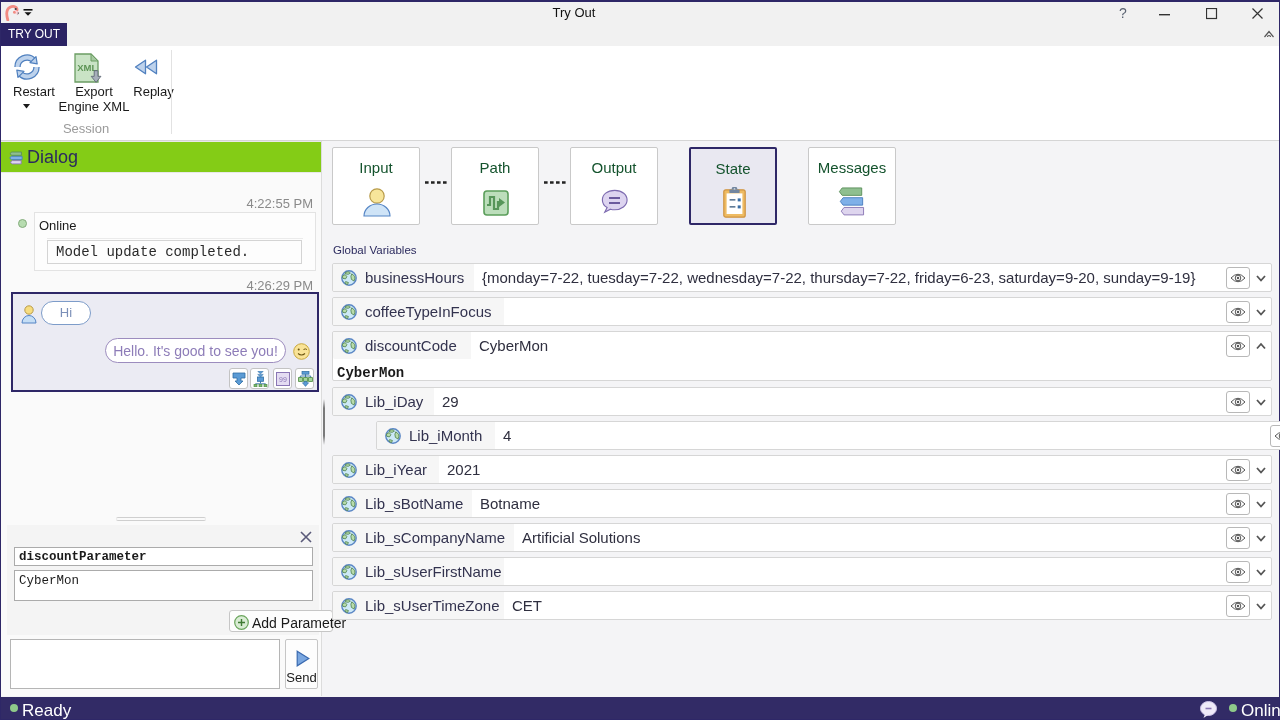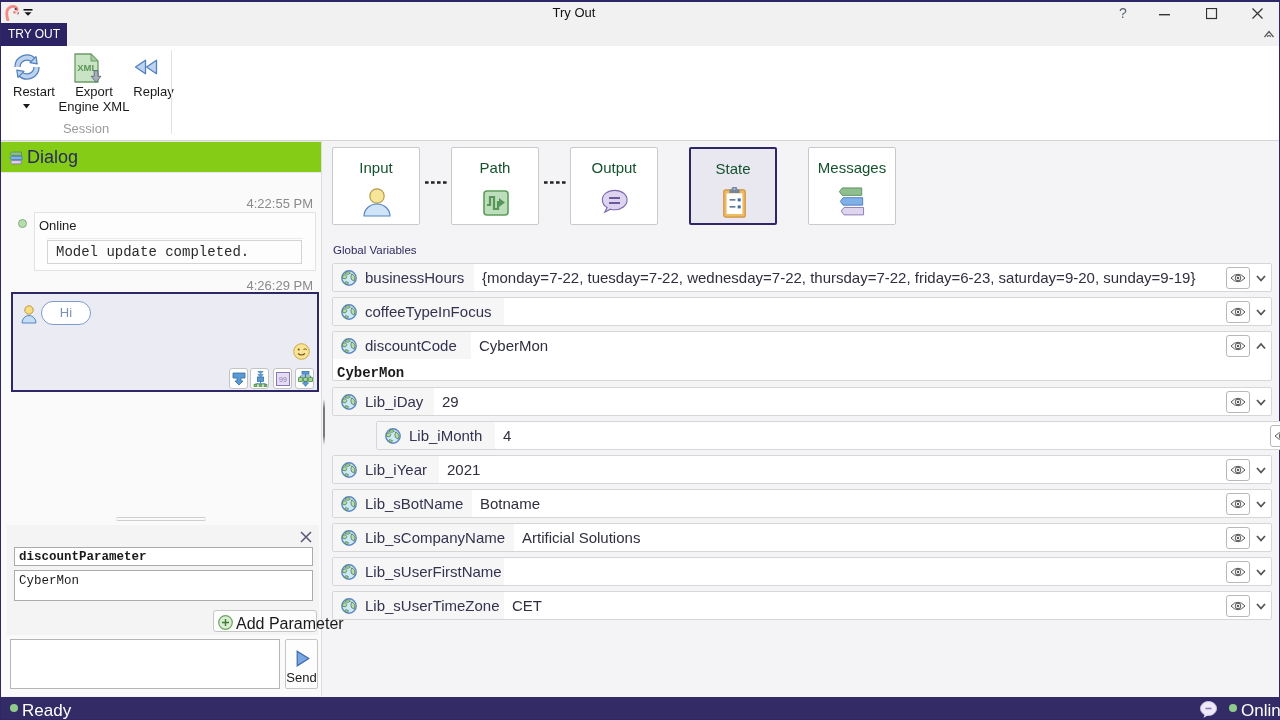--- a/index.html
+++ b/index.html
@@ -37,21 +37,21 @@
 #hipill { left:28px; top:7px; width:50px; height:24px; border:1px solid #7d9cc9; color:#7b8fb8; text-align:center; line-height:22px; }
 #hellopill { left:92px; top:44px; width:181px; height:25px; border:1px solid #9c8cbe; color:#8d7cb8; font-size:14px; text-align:center; line-height:24px; border-radius:13px; }
 .minibtn { position:absolute; width:19px; height:21px; background:#fff; border:1px solid #c3c3c3; border-radius:3px; top:74px; }
 
 #grip { position:absolute; left:115px; top:376px; width:90px; height:4px; border-top:1px solid #cfcfcf; border-bottom:1px solid #cfcfcf; border-radius:2px; }
 #parampanel { position:absolute; left:6px; top:384px; width:312px; height:110px; background:#f4f4f4; }
 #pname { position:absolute; left:7px; top:22px; width:299px; height:19px; background:#fff; border:1px solid #ababab; }
 #pname span { position:absolute; left:4px; top:2px; font-family:"Liberation Mono", monospace; font-weight:bold; font-size:12.5px; color:#1a1a1a; }
 #pval { position:absolute; left:7px; top:45px; width:299px; height:31px; background:#fff; border:1px solid #ababab; }
 #pval span { position:absolute; left:4px; top:3px; font-family:"Liberation Mono", monospace; font-size:12.5px; color:#1a1a1a; }
-#addparam { position:absolute; left:206px; top:85px; width:104px; height:22px; background:#fdfdfd; border:1px solid #c6c6c6; border-radius:3px; font-size:16px; color:#1a1a1a; white-space:nowrap; }
+#addparam { position:absolute; left:222px; top:85px; width:104px; height:22px; background:#fdfdfd; border:1px solid #c6c6c6; border-radius:3px; font-size:14px; color:#1a1a1a; white-space:nowrap; }
 #addparam span { position:absolute; left:22px; top:3px; }
 #msginput { position:absolute; left:9px; top:498px; width:270px; height:50px; background:#fff; border:1px solid #b5b5b5; }
 #sendbtn { position:absolute; left:284px; top:498px; width:33px; height:50px; background:#fdfdfd; border:1px solid #c6c6c6; border-radius:2px;padding-left:17px; }
 #sendbtn .lbl { position:absolute; left:0; width:100%; text-align:center; bottom:3px; font-size:13px; color:#1a1a1a; }
 
 .card { position:absolute; top:6px; width:88px; height:78px; background:#fff; border:1px solid #c9c9c9; border-radius:2px; }
 .card .cap { position:absolute; top:11px; width:100%; text-align:center; font-size:15px; color:#14532d; }
 .dashes { }
 #gvlabel { position:absolute; left:332px; top:103px; font-size:11.5px; color:#2b2a5e; }
 .vrow { position:absolute; left:332px; width:940px; height:29px; background:#fff; border:1px solid #d6d6d6; border-radius:2px; }
@@ -150,20 +150,21 @@
           <span>Model update completed.</span>
         </div>
     </div>
     <div class="ts" style="top:137px;">4:26:29 PM</div>
     <div id="interact">
       <svg class="abs" style="left:8px;top:11px;" width="16" height="19" viewBox="0 0 16 19">
         <circle cx="8" cy="5" r="4.2" fill="#f7dd7f" stroke="#b89b4a" stroke-width="1"></circle>
         <path d="M1 18 a7 7.5 0 0 1 14 0 z" fill="#c5def5" stroke="#5585c5" stroke-width="1"></path>
       </svg>
       <div class="pill" id="hipill">Hi</div>
+      <div class="pill" id="hellopill">Hello. It's good to see you!</div>
       <svg class="abs" style="left:280px;top:49px;" width="17" height="17" viewBox="0 0 17 17">
         <circle cx="8.5" cy="8.5" r="7.8" fill="#f9e397" stroke="#c9a83d" stroke-width="1"></circle>
         <circle cx="5.7" cy="6.5" r="1" fill="#6b5410"></circle>
         <path d="M10.5 6.5 q2 -1.2 3.4 0" fill="none" stroke="#6b5410" stroke-width="1"></path>
         <path d="M5 10.5 q3.5 3 7 0" fill="none" stroke="#6b5410" stroke-width="1.1"></path>
       </svg>
       <div class="minibtn" style="left:216px;"></div>
       <div class="minibtn" style="left:237px;"></div>
       <div class="minibtn" style="left:260px;"></div>
       <div class="minibtn" style="left:282px;"></div>

